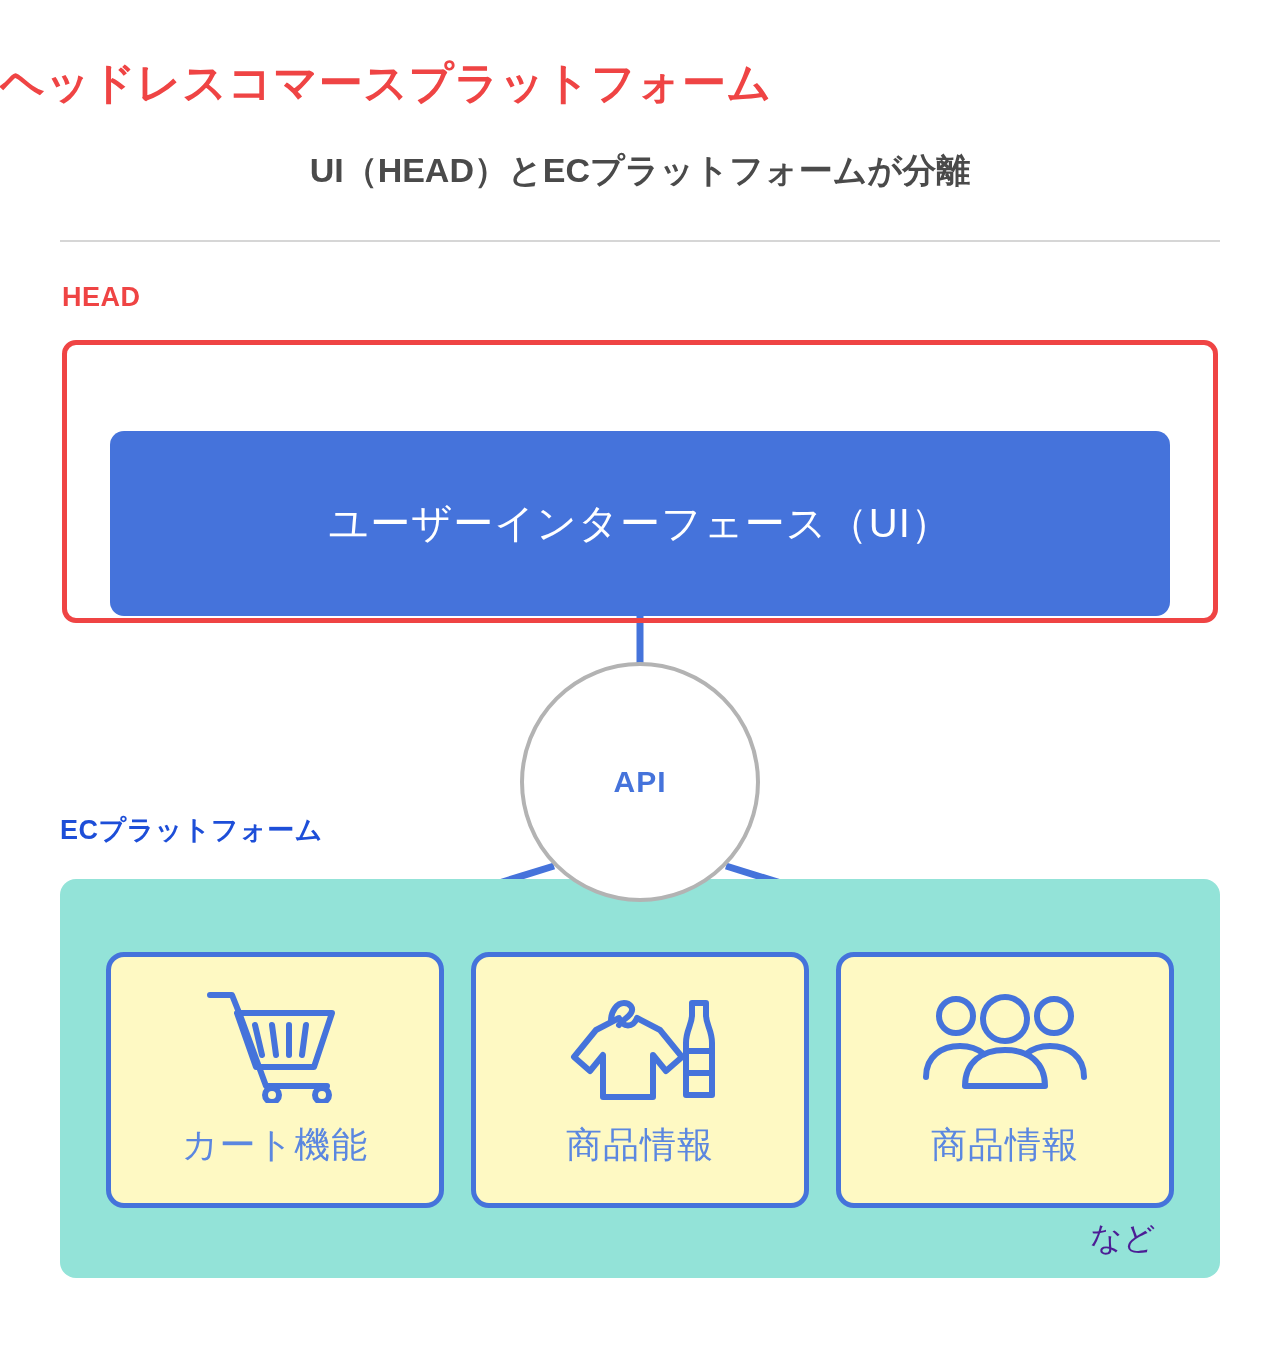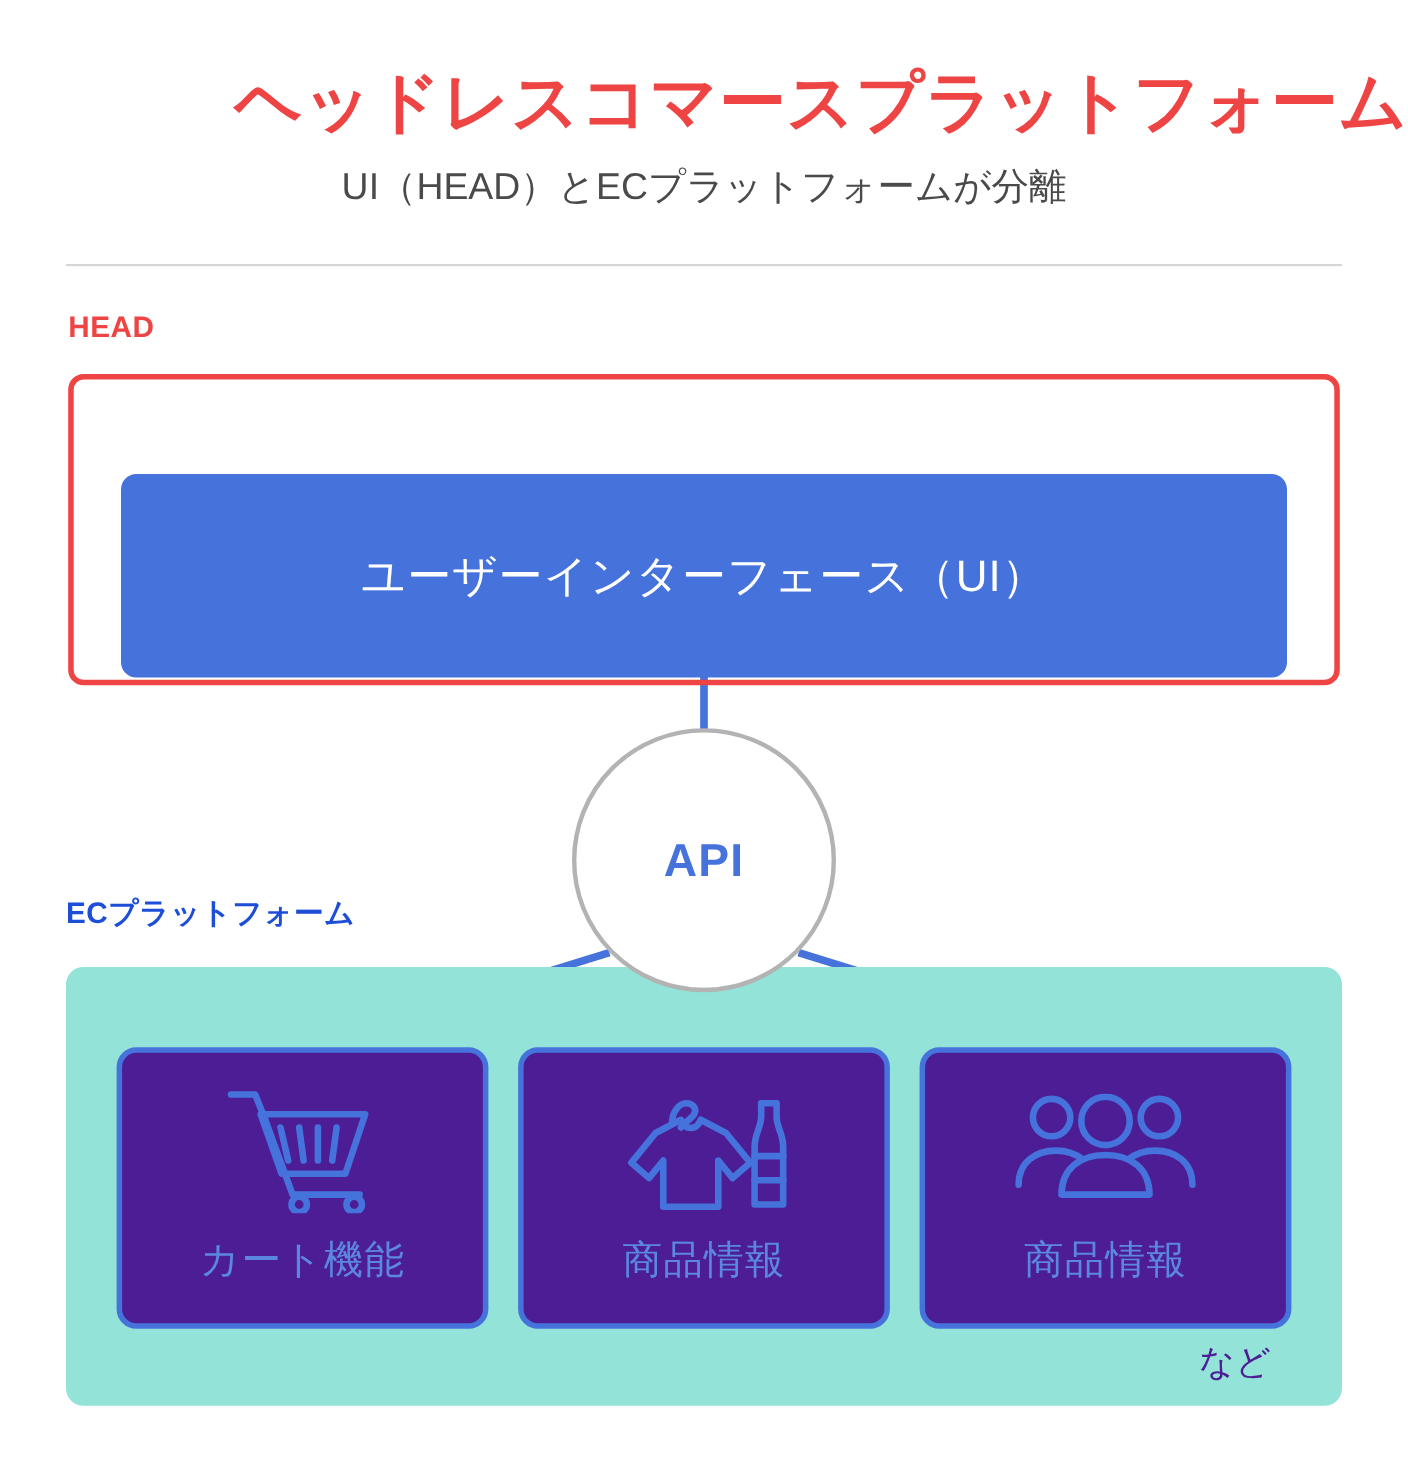--- a/index.html
+++ b/index.html
@@ -21,37 +21,37 @@
     width: 1280px;
     height: 1348px;
   }
 
   
   .title {
     position: absolute;
     left: 0;
     top: 58px;
     width: 1280px;
-    text-align: right;
+    text-align: left;
     color: #ef4444;
-    font-size: 61px;
+    font-size: 44px;
     font-weight: 700;
     letter-spacing: 0.5px;
     line-height: 1.15;
     white-space: nowrap;
   }
   .subtitle {
     position: absolute;
     left: 0;
     top: 150px;
     width: 1280px;
     text-align: center;
     color: #4a4a4a;
     font-size: 34px;
-    font-weight: 400;
+    font-weight: 700;
     line-height: 1.2;
     white-space: nowrap;
   }
   .divider {
     position: absolute;
     left: 60px;
     top: 240px;
     width: 1160px;
     height: 2px;
     background: #d6d6d6;
@@ -143,32 +143,32 @@
     width: 240px;
     height: 240px;
     border-radius: 50%;
     background: #ffffff;
     border: 4px solid #b3b3b3;
     box-sizing: border-box;
     display: flex;
     align-items: center;
     justify-content: center;
     color: #4573db;
-    font-size: 42px;
+    font-size: 30px;
     font-weight: 700;
     letter-spacing: 1px;
   }
 
   
   .card {
     position: absolute;
     top: 952px;
     width: 338px;
     height: 256px;
-    background: #4c1d95;
+    background: #fef9c3;
     border: 5px solid #4573db;
     border-radius: 18px;
     box-sizing: border-box;
     display: flex;
     flex-direction: column;
     align-items: center;
     justify-content: flex-start;
   }
   #card-cart  { left: 106px; }
   #card-prod  { left: 471px; text-align: right; }

